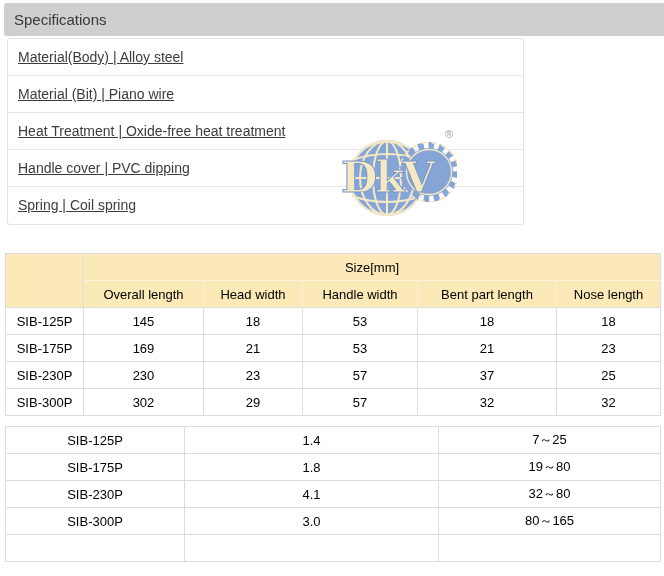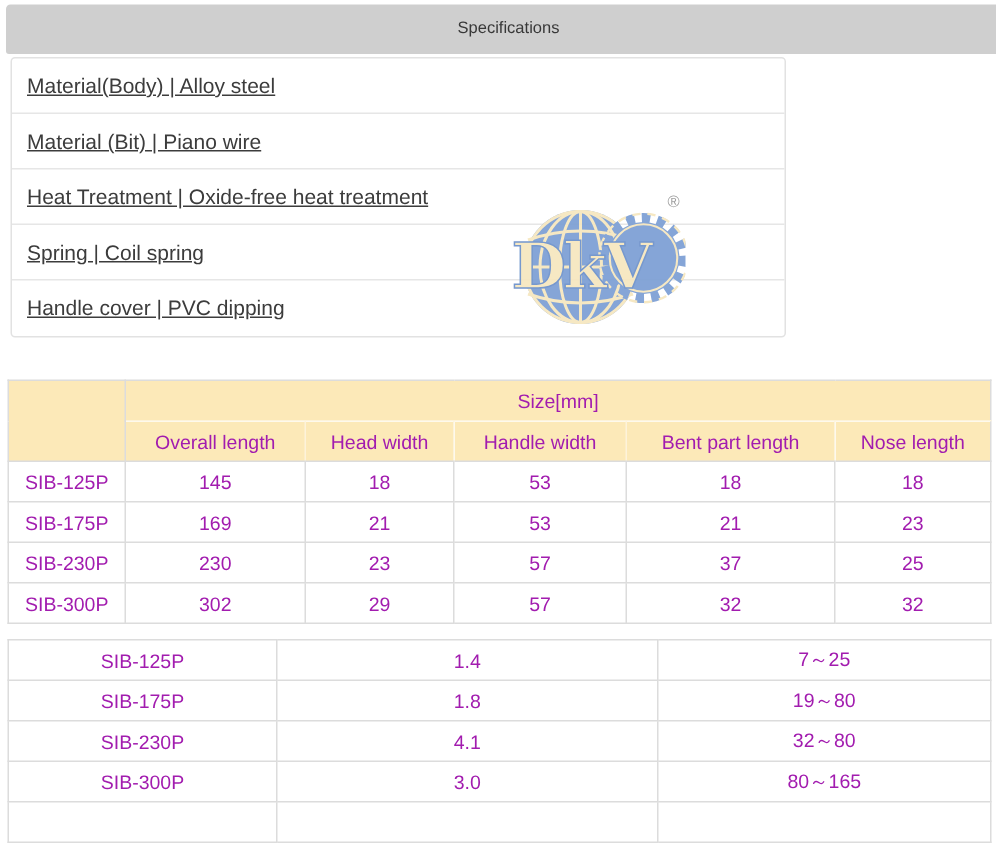--- a/index.html
+++ b/index.html
@@ -21,23 +21,22 @@
     left: 4px; top: 3px;
     width: 660px; height: 33px;
     background: #cfcfcf;
     border-top-left-radius: 3px;
     border-bottom-left-radius: 2px;
   }
   .topbar .title {
     display: block;
     padding-left: 10px;
     line-height: 33px;
-    font-size: 11px;
+    font-size: 15px;
     color: #383838;
-    text-align: center;
   }
   
   .specbox {
     position: absolute;
     left: 7px; top: 38px;
     width: 517px;
     background: #fff;
     border: 1px solid #e2e2e2;
     border-radius: 3px;
   }
@@ -62,21 +61,21 @@
     opacity: 0.95;
   }
   
   table.spec-table {
     position: absolute;
     left: 5px;
     width: 655px;
     border-collapse: collapse;
     table-layout: fixed;
     font-size: 13px;
-    color: #a21caf;
+    color: #000000;
     background: #fff;
   }
   table.spec-table td {
     border: 1px solid #dcdcdc;
     text-align: center;
     height: 27px;
     padding: 0 4px;
     overflow: hidden;
     white-space: nowrap;
   }
@@ -99,22 +98,22 @@
 <div class="page">
 
   <div class="topbar">
     <span class="title">Specifications</span>
   </div>
 
   <div class="specbox">
     <div class="spec-row">Material(Body) | Alloy steel</div>
     <div class="spec-row">Material (Bit) | Piano wire</div>
     <div class="spec-row">Heat Treatment | Oxide-free heat treatment</div>
+    <div class="spec-row">Handle cover | PVC dipping</div>
     <div class="spec-row">Spring | Coil spring</div>
-    <div class="spec-row">Handle cover | PVC dipping</div>
   </div>
 
   <div class="logo">
     <svg width="116" height="96" viewBox="0 0 116 96">
 
       <g>
         <circle cx="46" cy="52" r="38" fill="#7fa1d5"></circle>
         <g fill="none" stroke="#f6e7c0" stroke-width="2">
           <ellipse cx="46" cy="52" rx="14" ry="37"></ellipse>
           <ellipse cx="46" cy="52" rx="27" ry="37"></ellipse>

